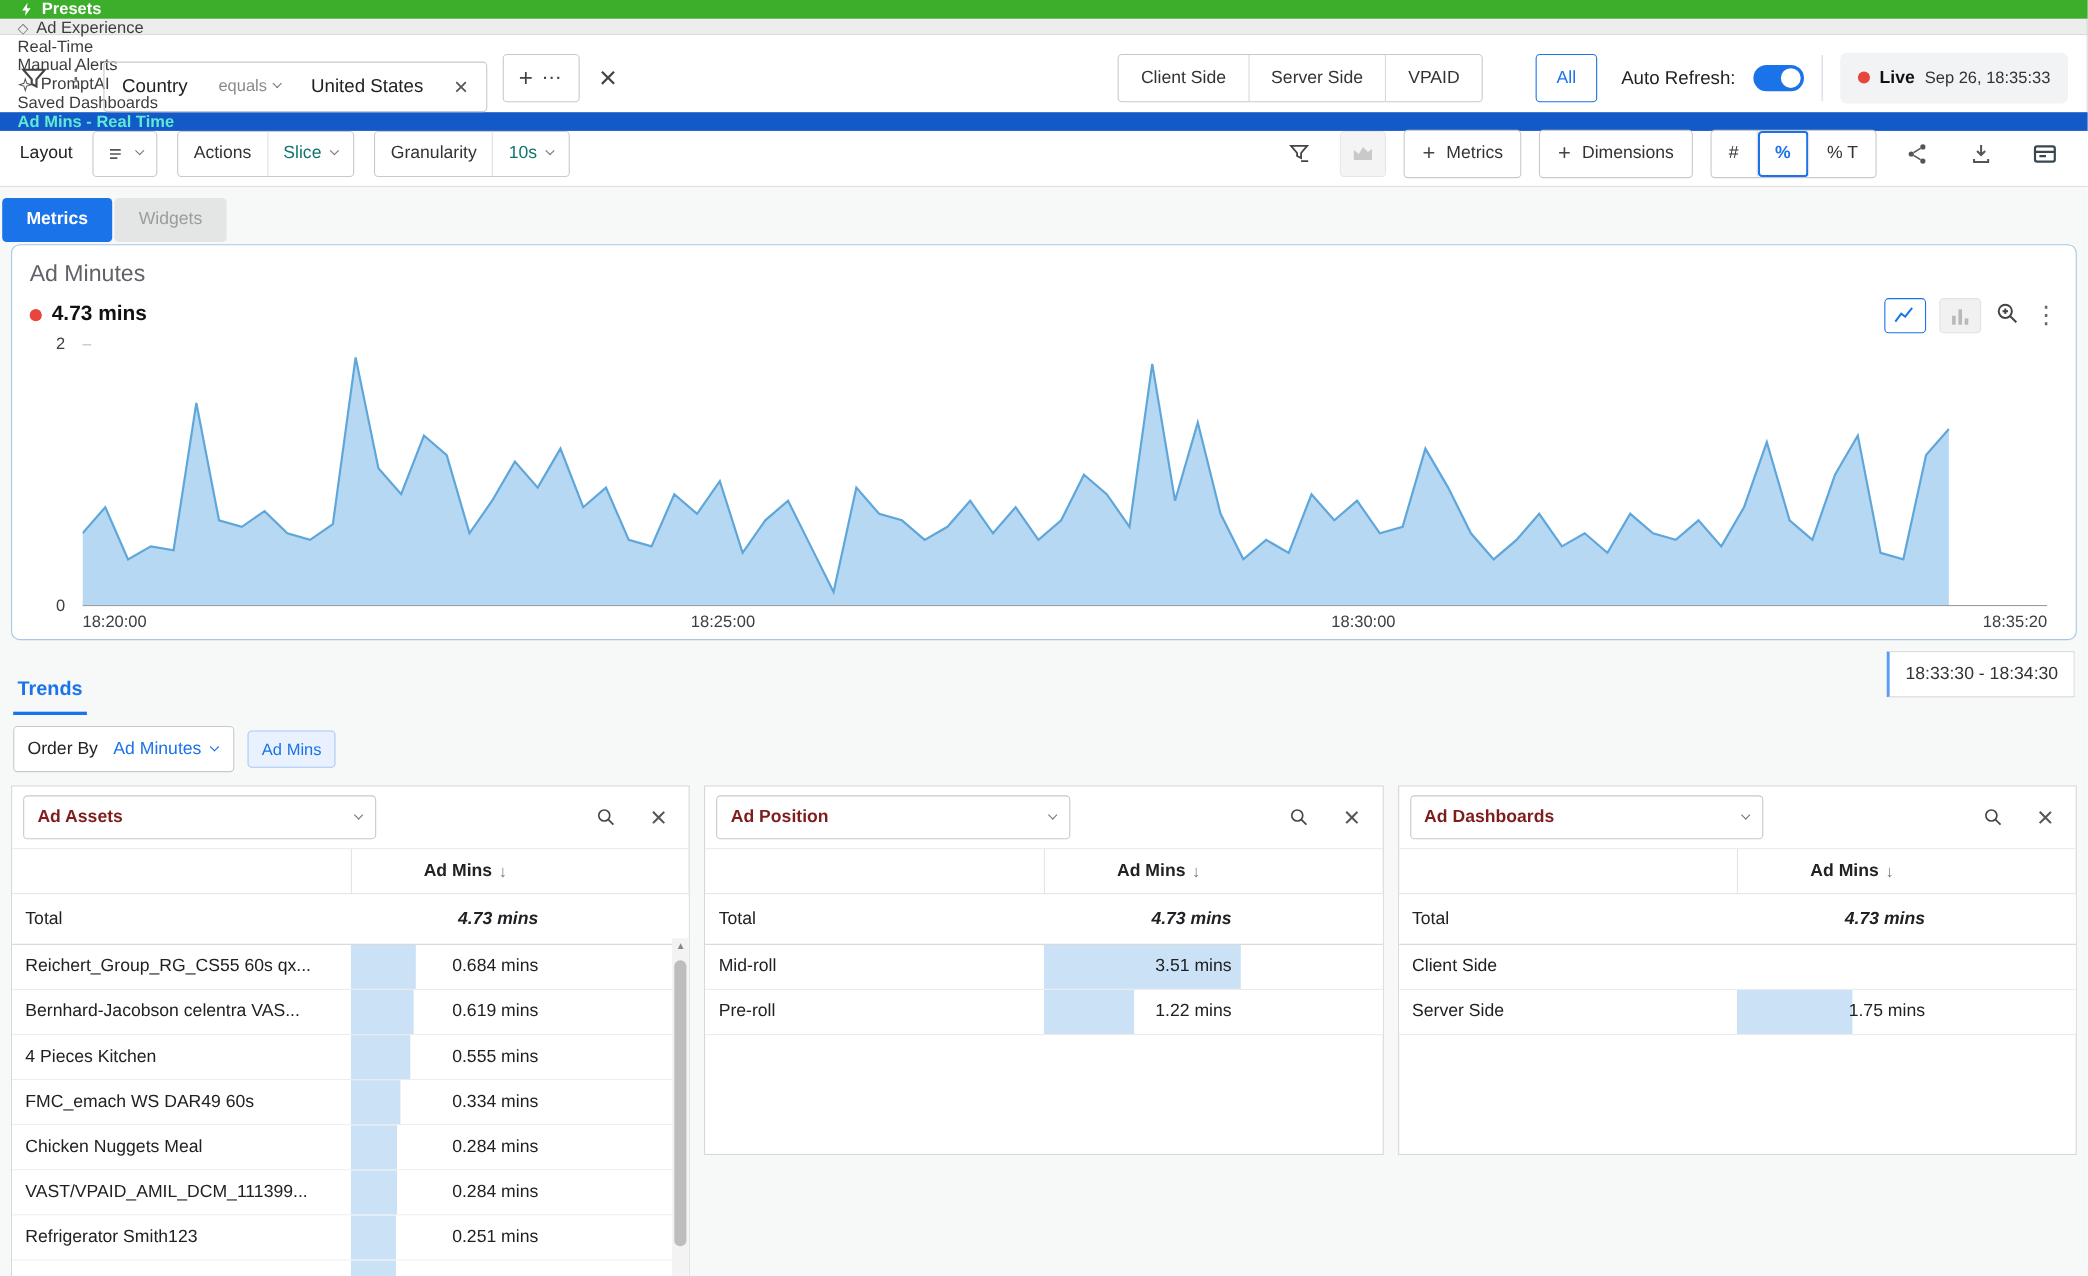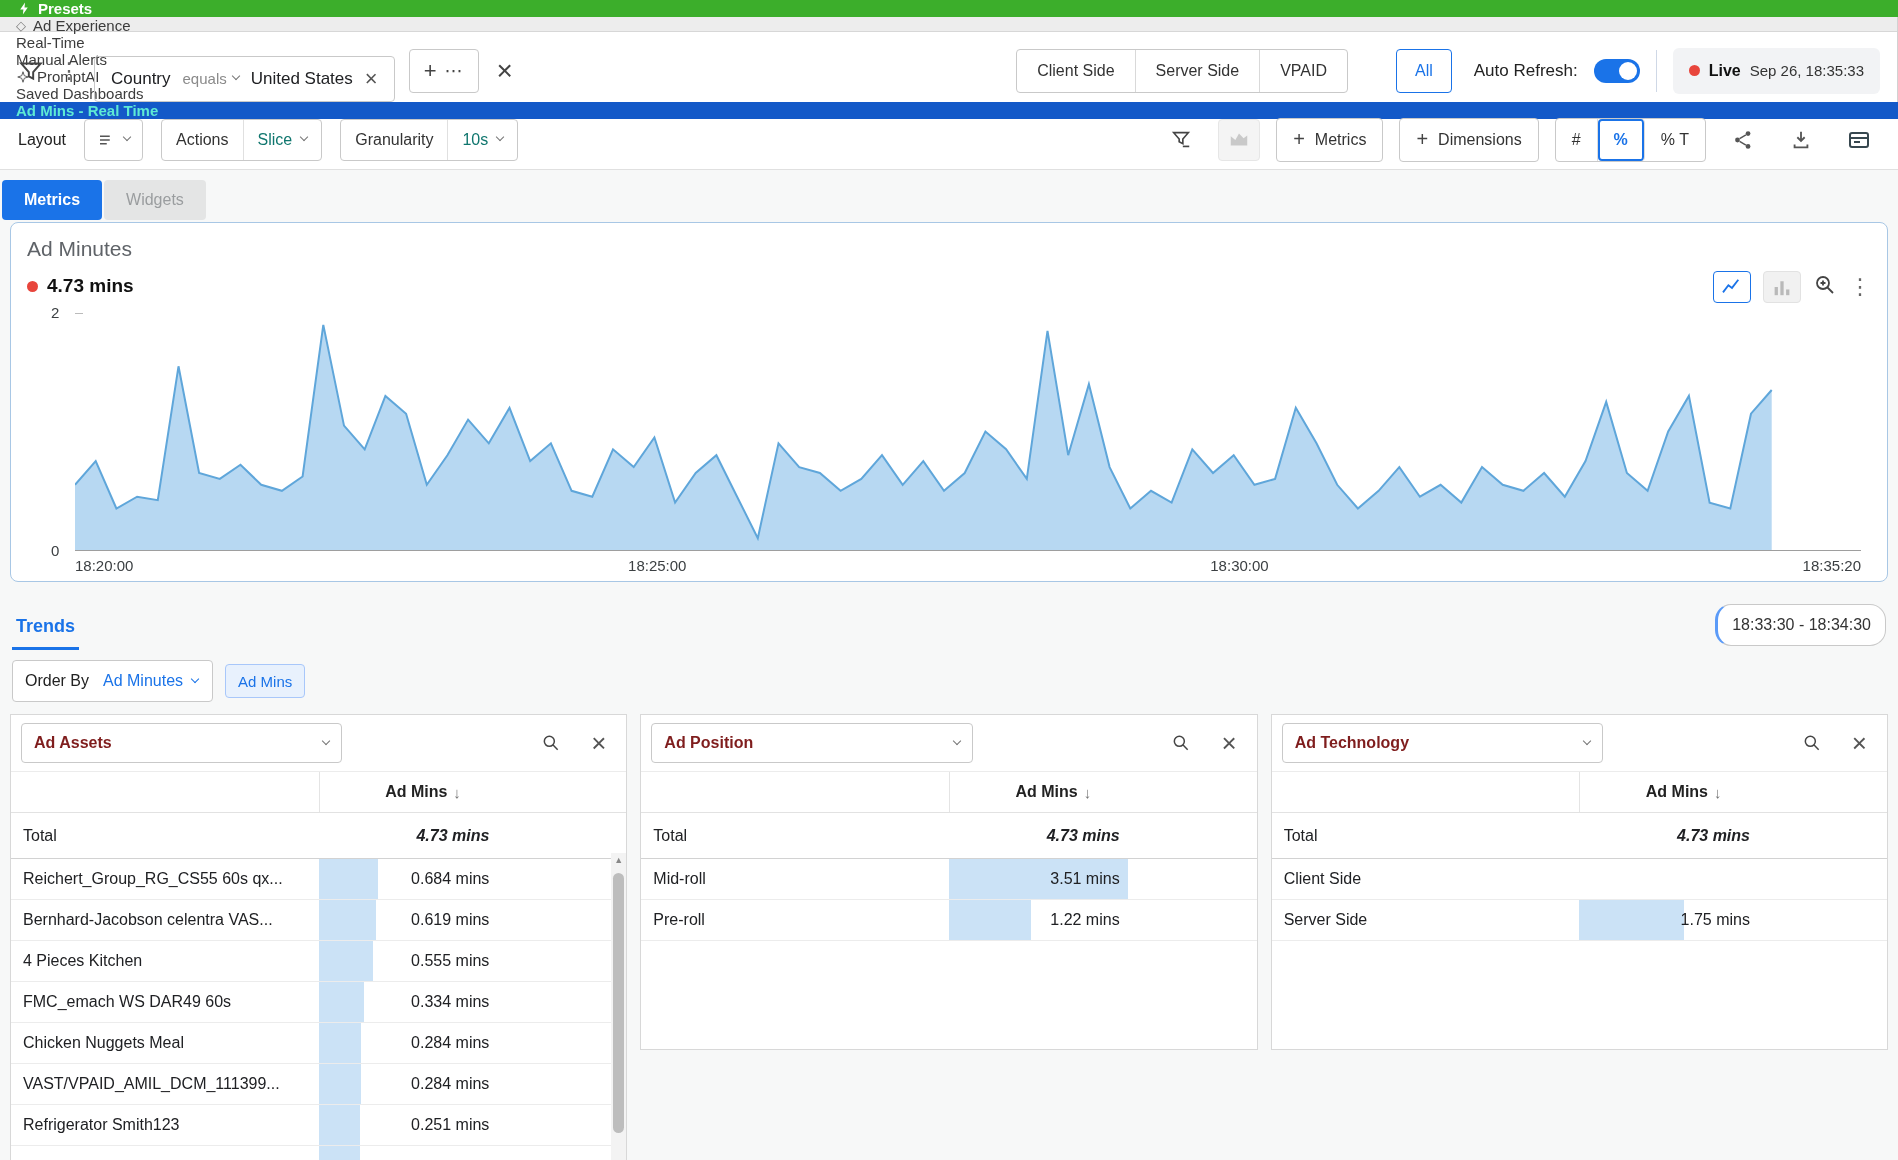--- a/index.html
+++ b/index.html
@@ -15,21 +15,21 @@
   .navtab { display:flex; align-items:center; gap:7px; padding:0 16px;
     border-right:1px solid #d2d2d2; color:#3c3c3c; cursor:pointer; }
   .navtab.active { background:#1359c8; color:#5eead4; font-weight:600; border-right:none; }
   .diam { font-size:13px; color:#777; }
 
   
   .filterbar { display:flex; align-items:center; height:78px; padding:0 18px; gap:14px;
     background:#fff; border-bottom:1px solid #f0f0f0; }
   .icn svg { display:block; }
   .kebab { font-size:22px; color:#666; line-height:1; cursor:pointer; }
-  .filter-chip { display:flex; align-items:center; gap:12px; border:1px solid #c9c9c9;
+  .filter-chip { display:flex; align-items:center; gap:28px; border:1px solid #c9c9c9;
     border-radius:4px; height:46px; padding:0 16px; font-size:17px;margin-top:16px; }
   .f-op { color:#8a8a8a; font-size:15px; display:flex; gap:6px; align-items:center; cursor:pointer; }
   .x { color:#555; line-height:1; cursor:pointer; }
   .x.sm { font-size:22px; }
   .x.lg { font-size:28px; color:#444; margin-left:4px; }
   .addfilter { display:flex; align-items:center; gap:8px; border:1px solid #c9c9c9;
     border-radius:4px; height:44px; padding:0 14px; color:#444; }
   .addfilter .plus { font-size:22px; }
   .addfilter .ell { font-size:18px; letter-spacing:1px; }
   .fb-right { margin-left:auto; display:flex; align-items:center; gap:16px; }
@@ -104,22 +104,22 @@
   .xl1 { left:32.6%; transform:translateX(-50%); }
   .xl2 { left:65.2%; transform:translateX(-50%); }
   .xl3 { right:0; }
 
   
   .trends-row { display:flex; align-items:flex-end; justify-content:space-between;
     padding:24px 12px 0 12px; height:68px; }
   .trends-tab { color:#1a73e8; font-size:18px; font-weight:600; padding:0 4px 10px;
     border-bottom:3px solid #1a73e8; cursor:pointer; }
   .time-chip { background:#fff; border:1px solid #c9c9c9; border-left:3px solid #5b9bf8;
-    border-radius:16px; height:42px; display:flex; align-items:center; padding:0 14px;
-    font-size:16px; color:#333; margin-bottom:4px; }
+    border-radius:1px; height:42px; display:flex; align-items:center; padding:0 14px;
+    font-size:16px; color:#333; margin-bottom:16px; }
   .orderby-row { display:flex; align-items:center; gap:12px; padding:10px 12px 12px; }
   .orderby-group { background:#fff; display:flex; align-items:center; border:1px solid #c9c9c9;
     border-radius:4px; height:42px; }
   .orderby-label { padding:0 12px; font-size:16px; color:#222; }
   .orderby-value { color:#1a73e8; display:flex; align-items:center; gap:9px;
     padding:0 14px 0 2px; font-size:16px; cursor:pointer; }
   .metric-chip { background:#e8f1fd; border:1px solid #a8c7fa; color:#1a73e8; border-radius:4px;
     height:34px; display:flex; align-items:center; padding:0 12px; font-size:15px; cursor:pointer; }
 
   
@@ -509,21 +509,21 @@
               <span class="bar" style="width: 26.8%;"></span>
               <span class="txt">1.22 mins</span>
             </div>
           </div>
         </div>
     </section>
 
     <section class="panel">
       <div class="panel-hd">
         <div class="dd">
-          <span>Ad Technology</span>
+          <span>Ad Dashboards</span>
           <span class="chev sm"></span>
         </div>
         <div class="hd-icons">
           <span class="icn">
             <svg width="20" height="20" viewBox="0 0 24 24">
                 <circle cx="10" cy="10" r="6" fill="none" stroke="#444" stroke-width="1.8"></circle>
                 <path d="M14.5 14.5L20 20" stroke="#444" stroke-width="1.8"></path>
               </svg>
           </span>
           <span class="x" style="font-size:26px;">×</span>

